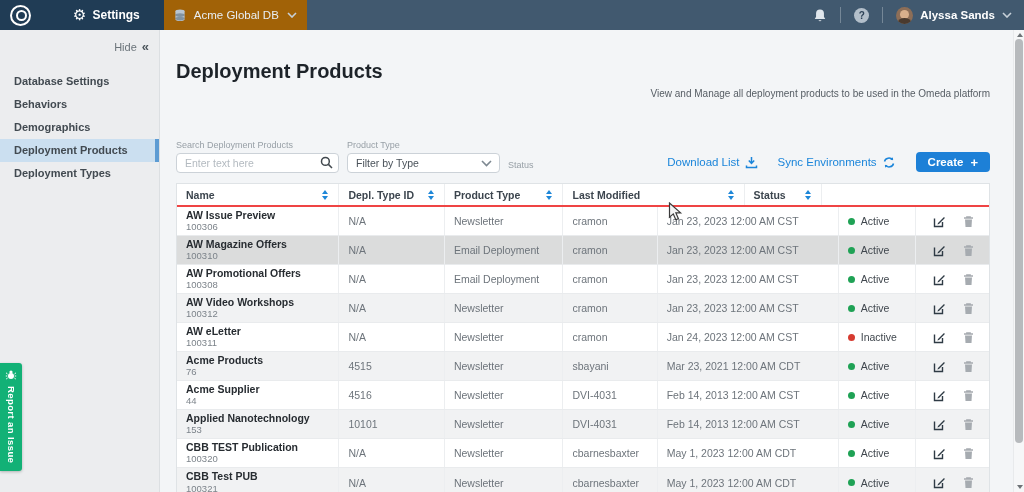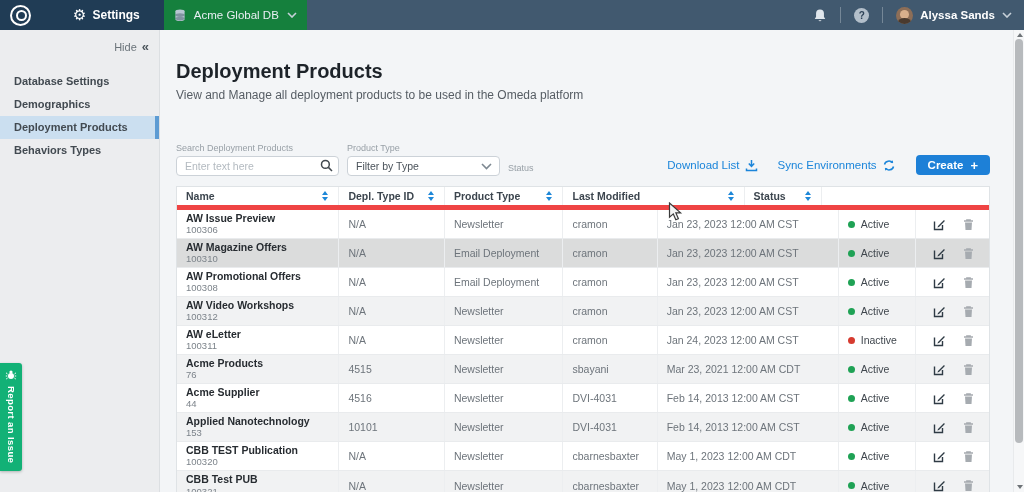--- a/index.html
+++ b/index.html
@@ -14,21 +14,21 @@
   .topbar { position:absolute; top:0; left:0; width:1024px; height:30px; display:flex; background:#41596f; color:#fff; z-index:30; }
   .topbar-left { width:306px; height:100%; background:#203c55; display:flex; align-items:center; padding:0 0 0 10px; }
   .logo { width:21px; height:21px; border:2.5px solid #fff; border-radius:50%; position:relative; flex:0 0 auto; }
   .logo::after { content:""; position:absolute; left:4px; top:3px; width:7px; height:7px; border:2px solid #fff; border-radius:50%; }
   .hamburger { width:16px; height:12px; display:flex; flex-direction:column; justify-content:space-between; margin-left:20px; cursor:pointer; }
   .hamburger i { display:block; height:2.4px; background:#fff; border-radius:1px; }
   .settings-group { display:flex; align-items:center; gap:6px; margin-left:22px; cursor:pointer; }
   .gear { font-family:"DejaVu Sans",sans-serif; font-size:15px; line-height:1; color:#fff; }
   .settings-label { font-size:12px; font-weight:bold; }
   .tb-divider { width:1px; height:16px; background:rgba(255,255,255,.28); margin:0 10px 0 14px; }
-  .db-selector { flex:1; height:100%; background:#15803d; display:flex; align-items:center; gap:8px; padding:0 10px; cursor:pointer; }
+  .db-selector { flex:1; height:100%; background:#a16207; display:flex; align-items:center; gap:8px; padding:0 10px; cursor:pointer; }
   .db-icon { flex:0 0 auto; }
   .db-name { font-size:11.5px; color:#e8eef3; flex:1; white-space:nowrap; }
   .chev { flex:0 0 auto; }
   .topbar-right { flex:1; display:flex; align-items:center; justify-content:flex-end; gap:11px; padding-right:12px; }
   .icon-btn { display:flex; align-items:center; cursor:pointer; }
   .help-circle { width:15px; height:15px; border-radius:50%; background:#b3bfca; color:#2d4257; font-size:10px; font-weight:bold; display:flex; align-items:center; justify-content:center; cursor:pointer; }
   .avatar { width:17px; height:17px; border-radius:50%; background:#8d6e57; position:relative; overflow:hidden; flex:0 0 auto; }
   .avatar::before { content:""; position:absolute; left:4px; top:3px; width:9px; height:9px; border-radius:50%; background:#d9b08c; }
   .avatar::after { content:""; position:absolute; left:2px; top:11px; width:13px; height:8px; border-radius:50% 50% 0 0; background:#4a3a2e; }
   .user-name { font-size:11.5px; font-weight:bold; color:#fff; }
@@ -38,39 +38,39 @@
   .sidebar { position:absolute; top:30px; left:0; width:160px; bottom:0; background:#ecedef; border-right:1px solid #dcdfe2; z-index:10; }
   .hide-row { display:flex; justify-content:flex-end; align-items:center; gap:5px; padding:9px 10px 0 0; color:#6a7379; font-size:11px; cursor:pointer; }
   .hide-glyph { font-size:13px; font-weight:bold; color:#4b545b; }
   .nav { margin-top:16px; }
   .nav-item { padding:5px 0 5px 14px; font-size:11px; font-weight:bold; color:#424a51; line-height:13px; cursor:pointer; }
   .nav-item.active { background:#cbdff0; border-right:4px solid #5c9bd3; }
 
   
   .main { position:absolute; top:30px; left:160px; right:0; bottom:0; padding:30px 34px 0 16px; overflow:hidden; }
   .page-title { font-size:20px; font-weight:bold; color:#1d2329; }
-  .page-subtitle { font-size:12px; color:#565d64; margin-top:5px; }
+  .page-subtitle { font-size:10px; color:#565d64; margin-top:5px;text-align:right; }
 
   .filter-row { margin-top:9px; display:flex; align-items:flex-end; gap:8px; }
   .field-label { font-size:9px; color:#98a0a7; margin-bottom:3px; }
   .search-wrap { position:relative; width:163px; }
   .search-input { width:163px; height:20px; border:1px solid #ccd2d8; border-radius:4px; background:#fff; font-size:10.5px; color:#444; padding:0 24px 0 8px; font-family:inherit; }
   .search-input::placeholder { color:#b3bac0; }
   .search-ico { position:absolute; right:6px; top:3px; }
   .select-box { height:20px; border:1px solid #ccd2d8; border-radius:4px; background:#fff; font-size:10.5px; color:#4a525a; display:flex; align-items:center; justify-content:space-between; padding:0 7px 0 8px; cursor:pointer; }
   .sel-ptype { width:153px; }
   .sel-status { width:156px; }
   .toolbar-right { margin-left:auto; display:flex; align-items:center; gap:20px; padding-bottom:1px;margin-top:44px; }
   .link-btn { display:flex; align-items:center; gap:5px; color:#1b85da; font-size:11.5px; cursor:pointer; white-space:nowrap; }
   .create-btn { background:#1d80d7; color:#fff; border:none; border-radius:4px; font-size:11.5px; font-weight:bold; padding:4px 12px; display:flex; align-items:center; gap:7px; cursor:pointer; font-family:inherit; }
   .create-plus { font-size:13px; font-weight:bold; line-height:11px; }
 
   
   .table { margin-top:10px; background:#fff; border:1px solid #dfe3e6; }
-  .thead { display:flex; height:23px; background:#fff; border-bottom:5px solid #ef4444; }
+  .thead { display:flex; height:23px; background:#fff; border-bottom:2px solid #ef4444; }
   .hcell { display:flex; align-items:center; justify-content:space-between; padding:0 10px 0 9px; font-size:10.5px; font-weight:bold; color:#3c454e; border-right:1px solid #eceef0; white-space:nowrap; overflow:hidden; cursor:pointer; }
   .thead .idx-0 { width:20%; } .thead .idx-1 { width:13%; } .thead .idx-2 { width:14.6%; }
   .thead .idx-3 { width:11.6%; } .thead .idx-4 { width:22.3%; } .thead .idx-5 { width:9.5%; }
   .hcell-actions { width:9%; order:99; border-right:none; cursor:default; }
   .sort { display:flex; flex-direction:column; gap:2px; align-items:center; }
   .sort i { width:0; height:0; border-left:3.5px solid transparent; border-right:3.5px solid transparent; display:block; }
   .sort .up { border-bottom:4px solid #1d87d8; }
   .sort .down { border-top:4px solid #1d87d8; }
 
   .trow { display:flex; height:29px; align-items:stretch; border-bottom:1px solid #e9ebed; background:#fff; }
@@ -163,28 +163,31 @@
 
 <nav class="sidebar">
   <div class="hide-row">
     <span>Hide</span>
     <span class="hide-glyph">«</span>
   </div>
   <div class="nav" id="sidebar-nav">
       <div class="nav-item idx-0">
     <span>Database Settings</span>
   </div>
+      <div class="nav-item idx-1">
+    <span>Behaviors</span>
+  </div>
       <div class="nav-item idx-2">
     <span>Demographics</span>
   </div>
       <div class="nav-item idx-3 active">
     <span>Deployment Products</span>
   </div>
       <div class="nav-item idx-4">
-    <span>Behaviors Types</span>
+    <span>Deployment Types</span>
   </div>
     </div>
 </nav>
 
 <main class="main">
   <h1 class="page-title">Deployment Products</h1>
   <p class="page-subtitle">View and Manage all deployment products to be used in the Omeda platform</p>
 
   <div class="filter-row">
     <div>

